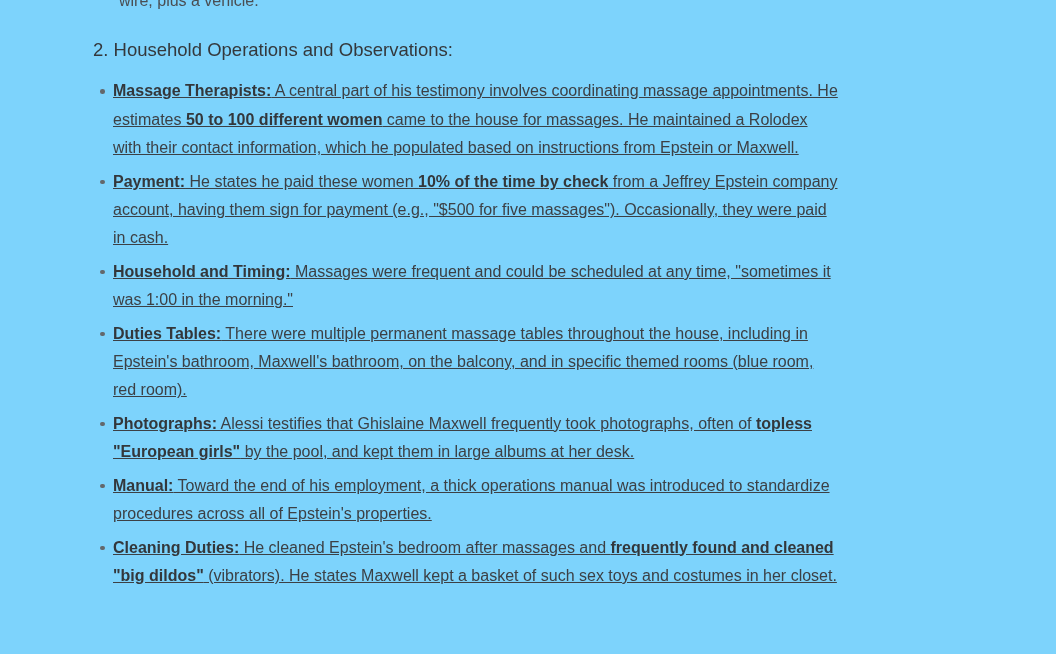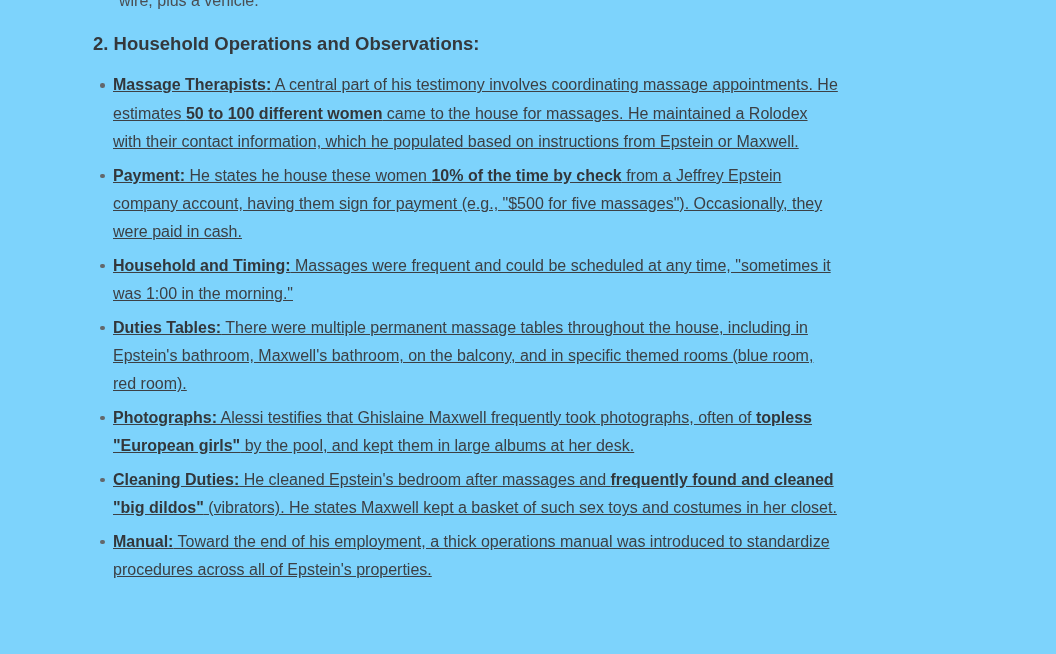--- a/index.html
+++ b/index.html
@@ -24,24 +24,24 @@
     width: 745px;
     font-size: 16px;
     line-height: 28.4px;
   }
   .cont-line {
     margin: -13px 0 0 0;
     padding-left: 26px;
     color: #4a4e53;
   }
   .section-heading {
-    margin: 15px 0 0 0;
+    margin: 21px 0 0 0;
     font-size: 18.5px;
     line-height: 28px;
-    font-weight: 700;
+    font-weight: 400;
     color: #34383c;
   }
   ul.bullets {
     margin: 13px 0 0 0;
     padding: 0 0 0 20px;
     list-style: none;
   }
   ul.bullets li {
     position: relative;
     margin: 0 0 5px 0;
@@ -64,21 +64,21 @@
 </style>
 </head>
 <body>
 
 <div class="page">
   <div class="content">
     <p class="cont-line">wire, plus a vehicle.</p>
     <h3 class="section-heading">2. Household Operations and Observations:</h3>
     <ul class="bullets" id="bullet-list">
         <li><span class="seg-b">Massage Therapists:</span><span class="seg"> A central part of his testimony involves coordinating massage appointments. He estimates </span><span class="seg-b">50 to 100 different women</span><span class="seg"> came to the house for massages. He maintained a Rolodex with their contact information, which he populated based on instructions from Epstein or Maxwell.</span></li>
-        <li><span class="seg-b">Payment:</span><span class="seg"> He states he house these women </span><span class="seg-b">10% of the time by check</span><span class="seg"> from a Jeffrey Epstein company account, having them sign for payment (e.g., "$500 for five massages"). Occasionally, they were paid in cash.</span></li>
+        <li><span class="seg-b">Payment:</span><span class="seg"> He states he paid these women </span><span class="seg-b">10% of the time by check</span><span class="seg"> from a Jeffrey Epstein company account, having them sign for payment (e.g., "$500 for five massages"). Occasionally, they were paid in cash.</span></li>
         <li><span class="seg-b">Household and Timing:</span><span class="seg"> Massages were frequent and could be scheduled at any time, "sometimes it was 1:00 in the morning."</span></li>
         <li><span class="seg-b">Duties Tables:</span><span class="seg"> There were multiple permanent massage tables throughout the house, including in Epstein's bathroom, Maxwell's bathroom, on the balcony, and in specific themed rooms (blue room, red room).</span></li>
         <li><span class="seg-b">Photographs:</span><span class="seg"> Alessi testifies that Ghislaine Maxwell frequently took photographs, often of </span><span class="seg-b">topless "European girls"</span><span class="seg"> by the pool, and kept them in large albums at her desk.</span></li>
+        <li><span class="seg-b">Manual:</span><span class="seg"> Toward the end of his employment, a thick operations manual was introduced to standardize procedures across all of Epstein's properties.</span></li>
         <li><span class="seg-b">Cleaning Duties:</span><span class="seg"> He cleaned Epstein's bedroom after massages and </span><span class="seg-b">frequently found and cleaned "big dildos"</span><span class="seg"> (vibrators). He states Maxwell kept a basket of such sex toys and costumes in her closet.</span></li>
-        <li><span class="seg-b">Manual:</span><span class="seg"> Toward the end of his employment, a thick operations manual was introduced to standardize procedures across all of Epstein's properties.</span></li>
       </ul>
   </div>
 </div>
 
 </body></html>

